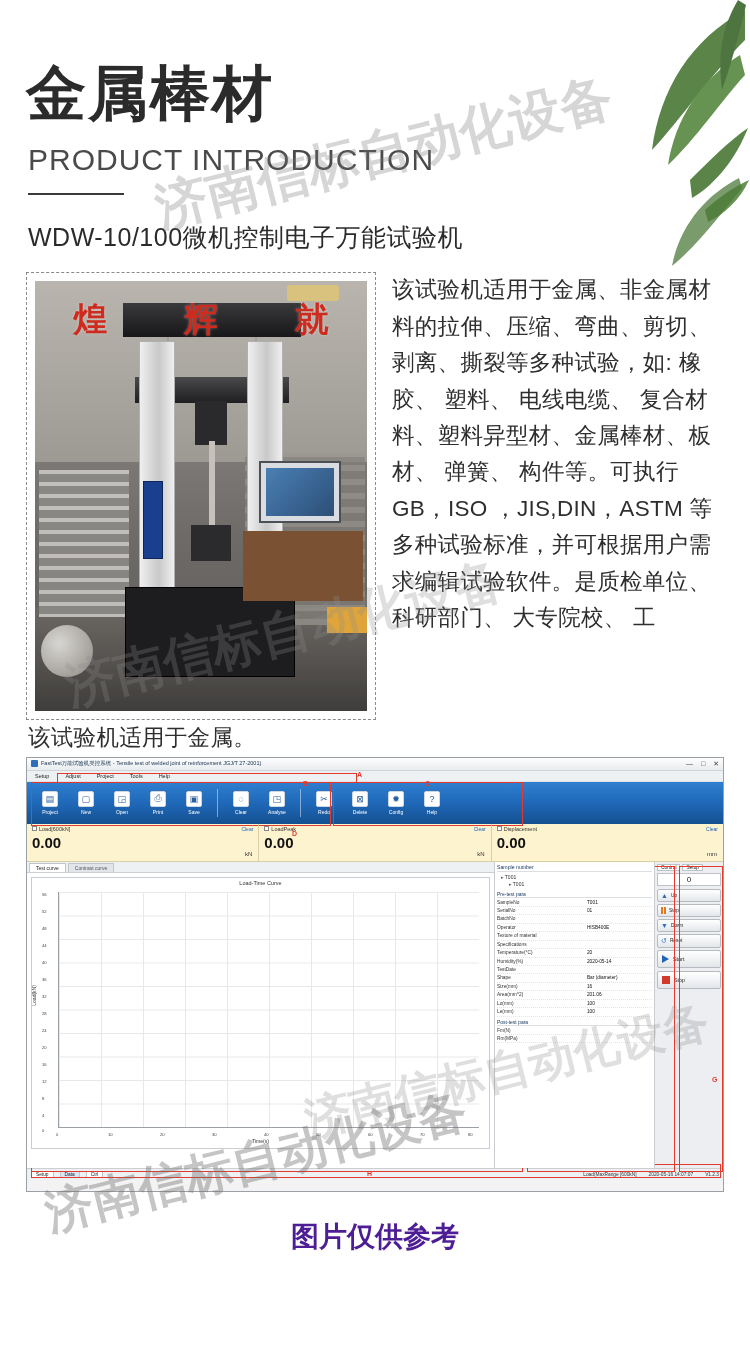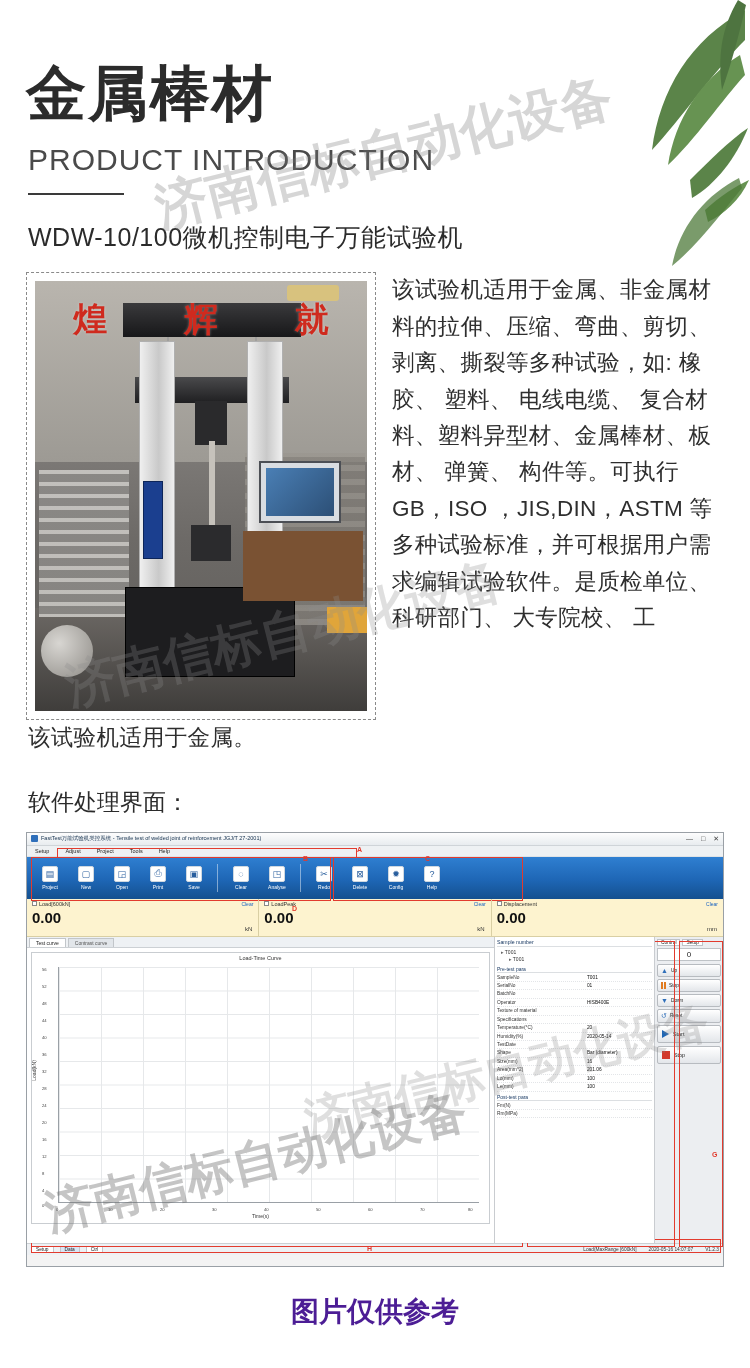--- a/index.html
+++ b/index.html
@@ -327,21 +327,20 @@
           <span>就</span>
         </div>
       </div>
     </div>
 
     <div class="desc">该试验机适用于金属、非金属材料的拉伸、压缩、弯曲、剪切、剥离、撕裂等多种试验，如: 橡胶、 塑料、 电线电缆、 复合材料、塑料异型材、金属棒材、板材、 弹簧、 构件等。可执行 GB，ISO ，JIS,DIN，ASTM 等多种试验标准，并可根据用户需求编辑试验软件。是质检单位、 科研部门、 大专院校、 工</div>
   </div>
 
   <div class="desc-tail">该试验机适用于金属。</div>
 
-  <div class="soft-title">软件处理界面：</div>
 
   <div class="sw">
 
     <div class="sw-title">
       <span class="sw-ico"></span>
       <span>FastTest万能试验机类控系统 - Tensile test of welded joint of reinforcement JGJ/T 27-2001)</span>
       <span class="sw-winbtns">
         <span>—</span>
         <span>□</span>
         <span>✕</span>

